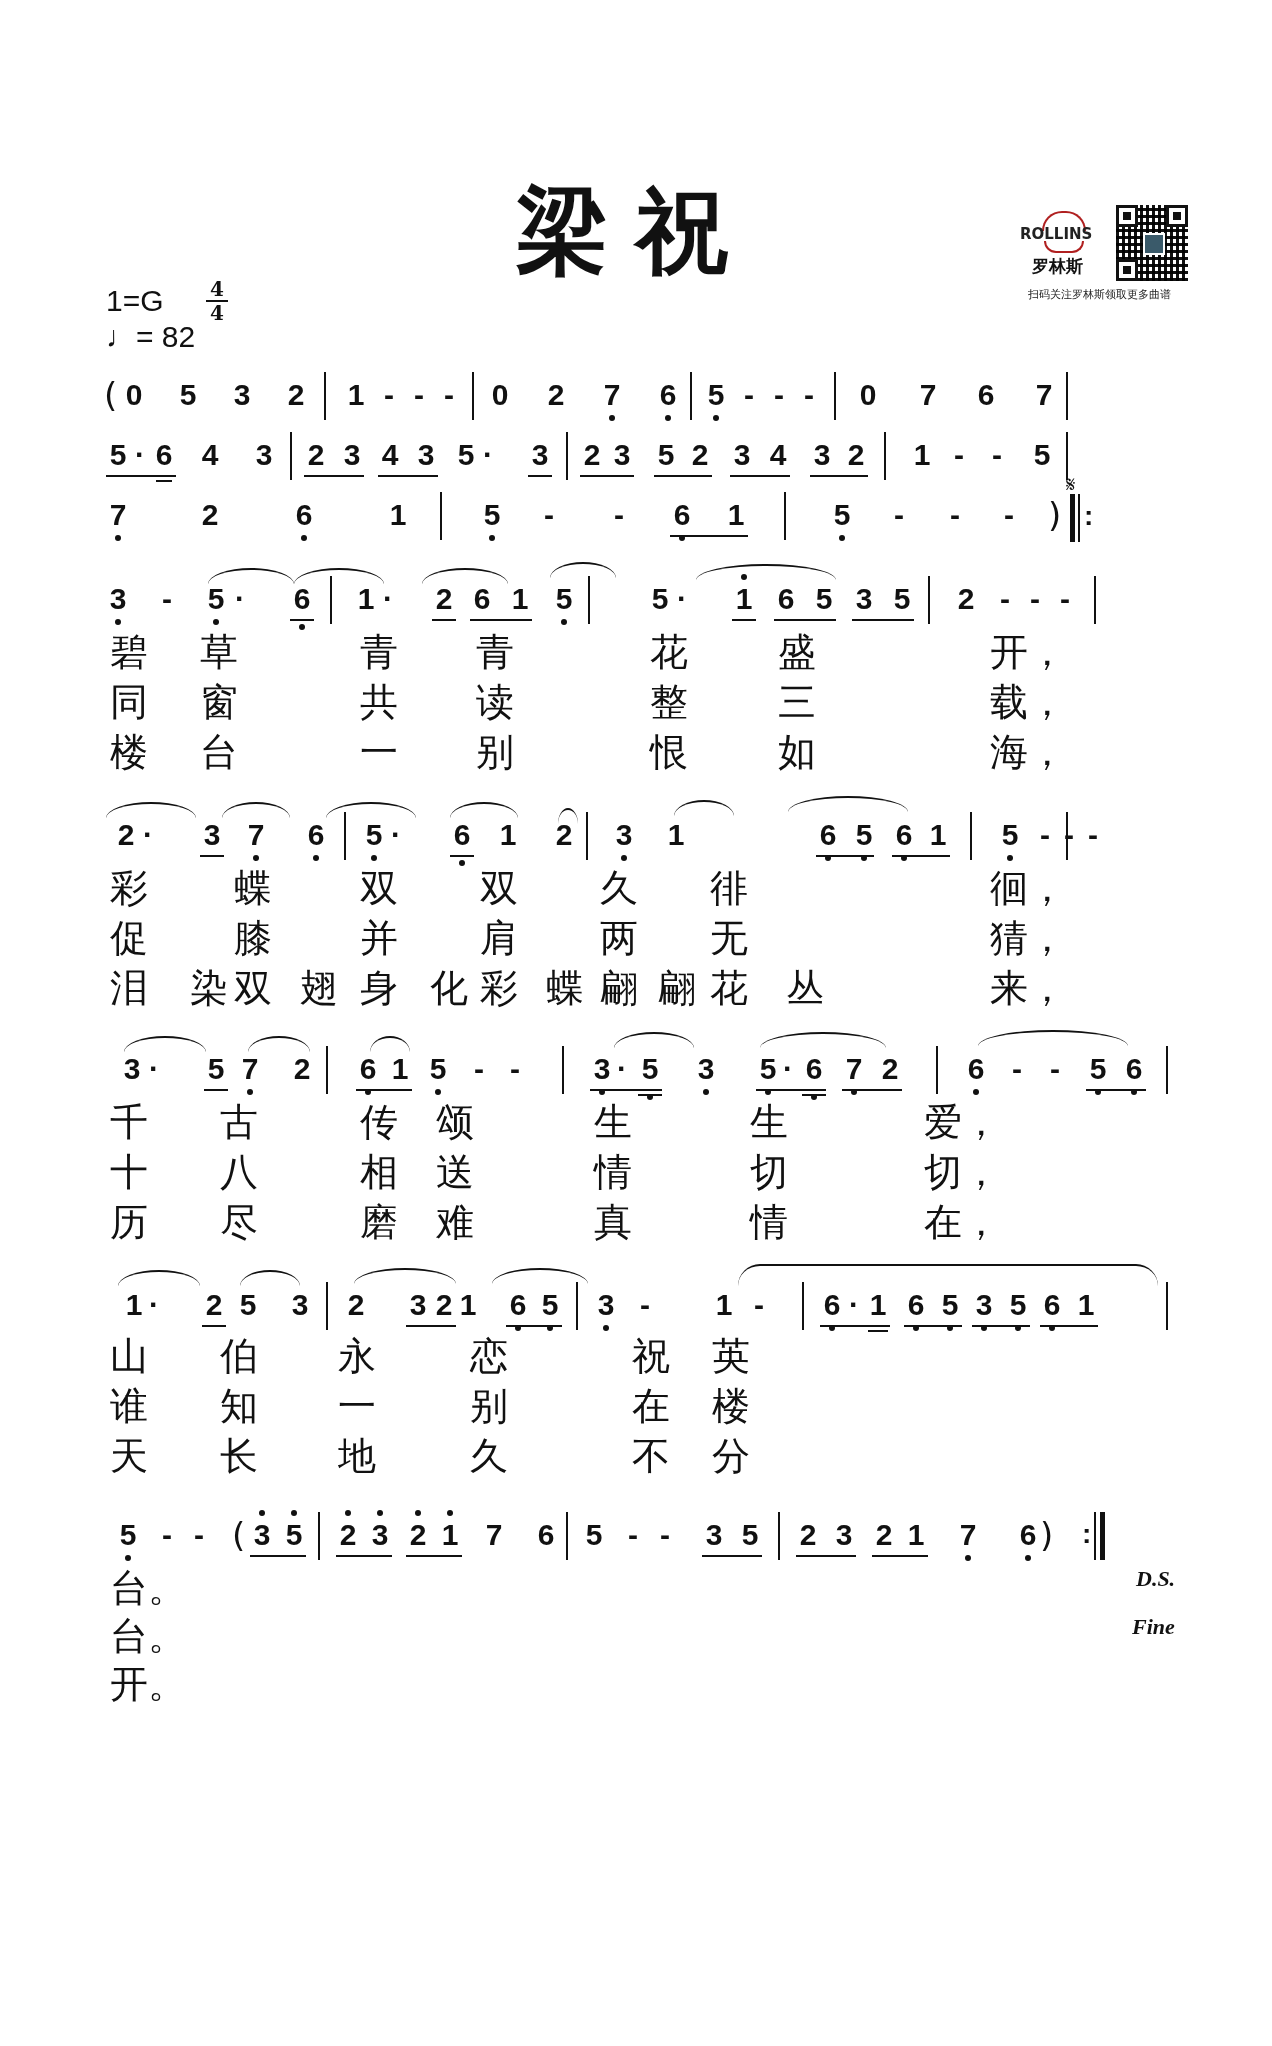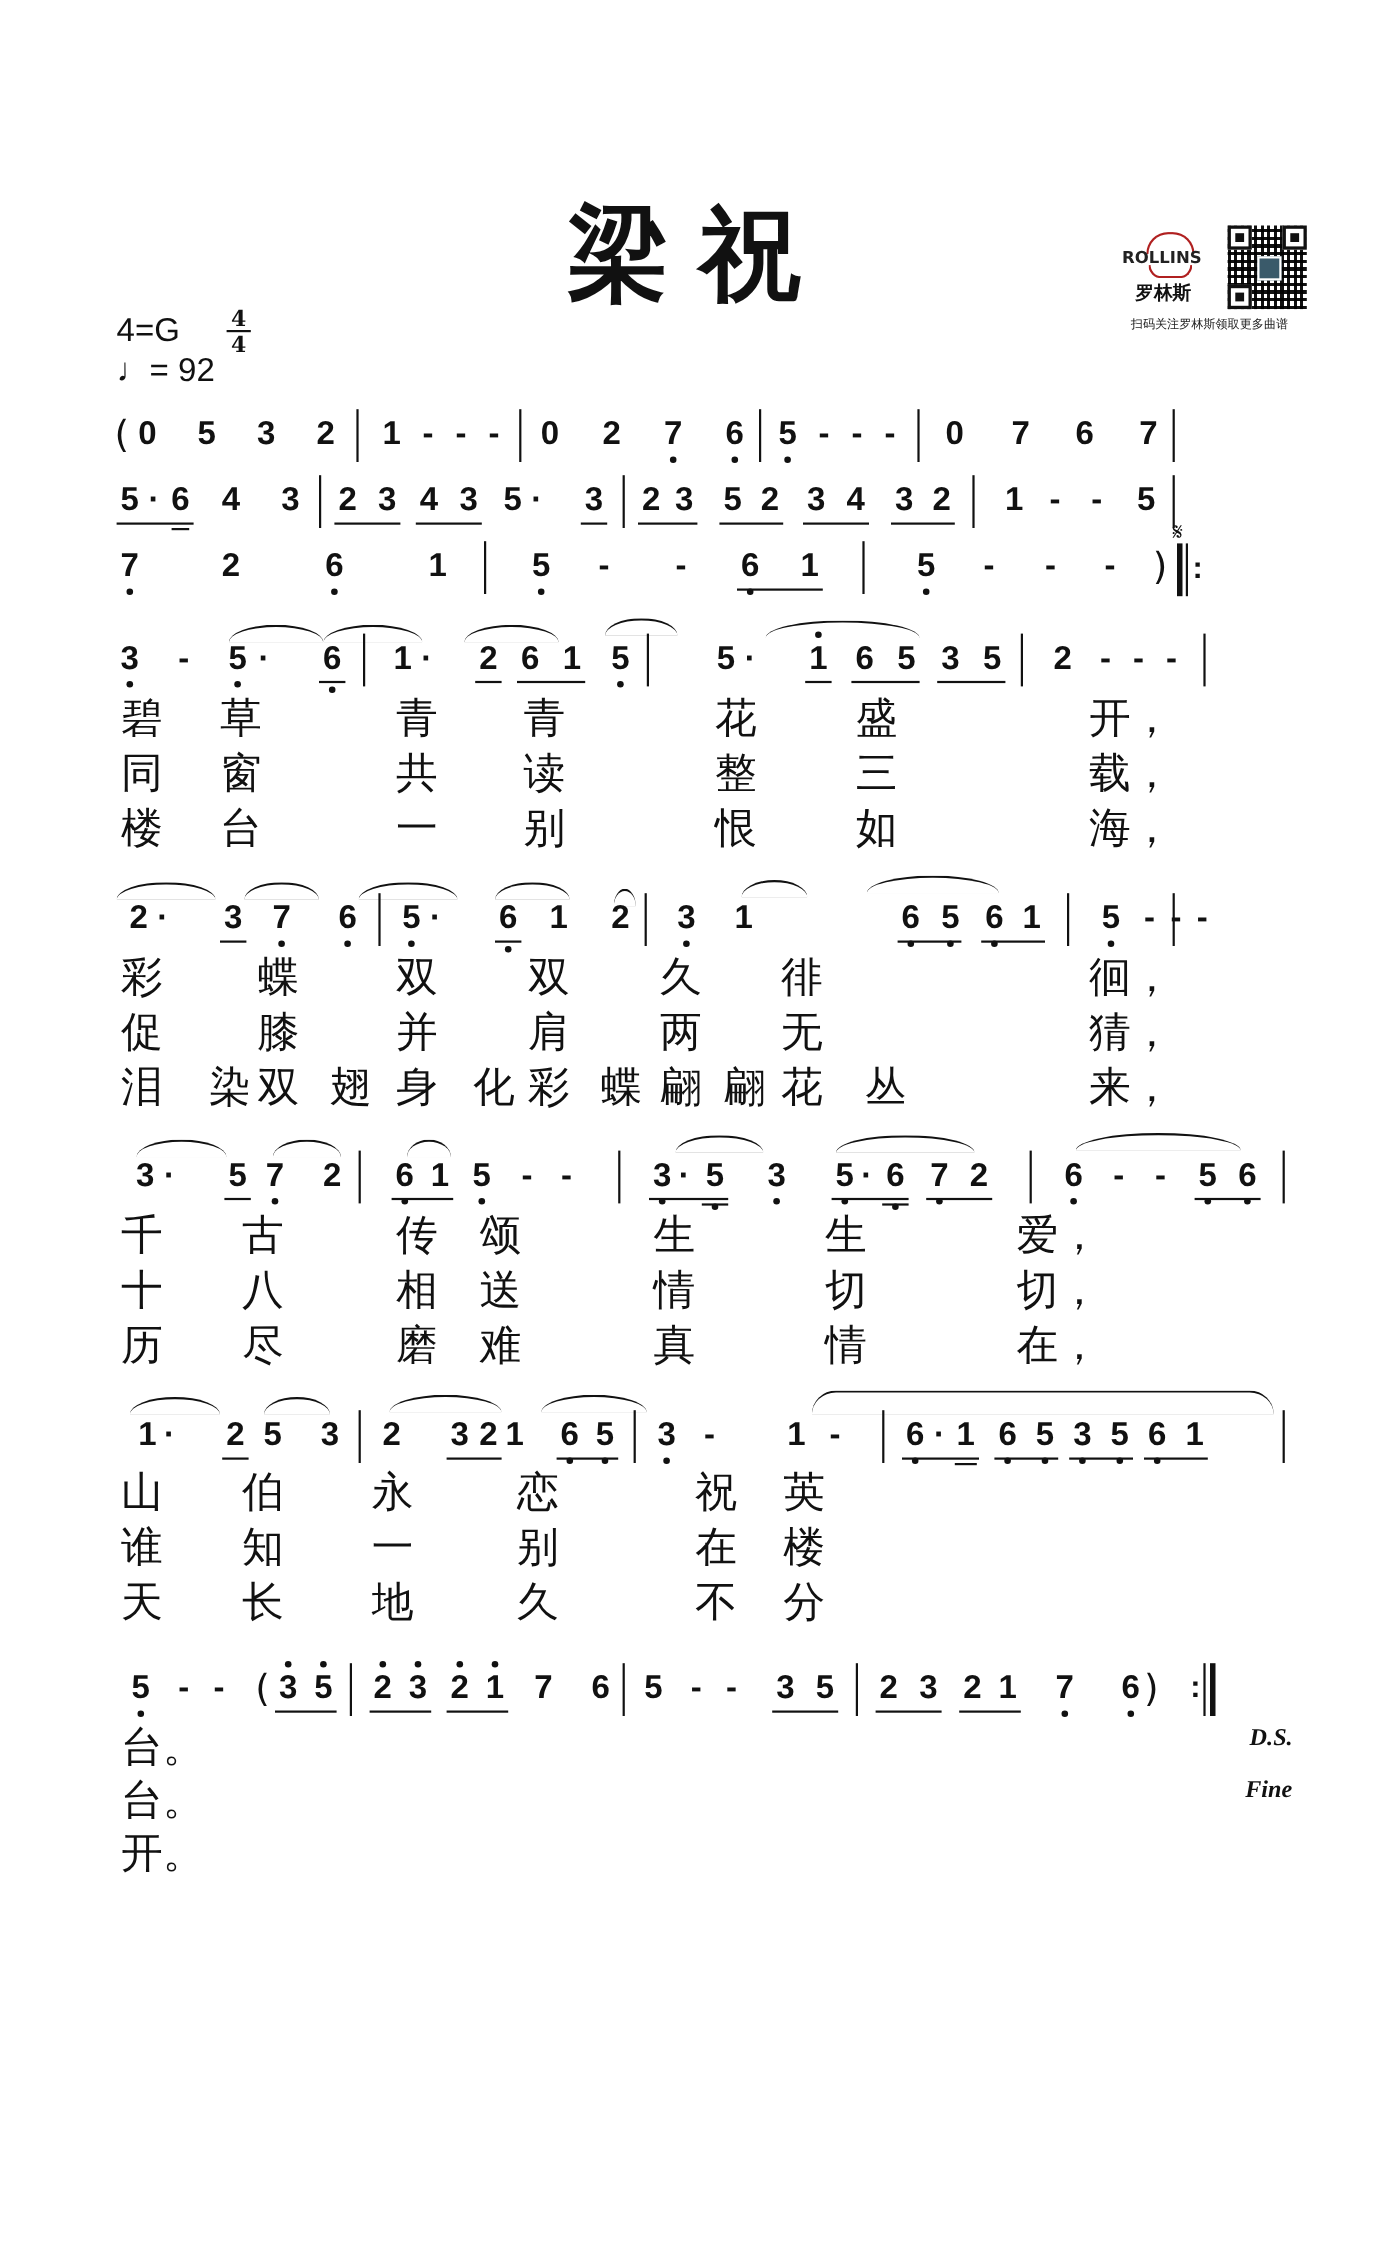--- a/index.html
+++ b/index.html
@@ -33,22 +33,22 @@
   .paren{position:absolute;font-family:"DejaVu Sans",sans-serif;font-size:34px;line-height:34px;}
   .lyr{position:absolute;font-family:"DejaVu Serif","Liberation Serif",serif;font-size:38px;line-height:44px;}
   .dsmark{position:absolute;font-family:"Liberation Serif",serif;font-style:italic;font-weight:bold;font-size:22px;}
 </style>
 </head>
 <body>
 
 <div class="abs title">梁祝</div>
 
 <div class="abs meta">
-  <div>4=G</div>
-  <div>♩= 92</div>
+  <div>1=G</div>
+  <div>♩= 82</div>
   <div class="ts">
     <span>4</span>
     <span class="bar"></span>
     <span>4</span>
   </div>
 </div>
 
 <div class="abs logo">
   <div class="arc"></div>
   <div class="brand">ROLLINS</div>

